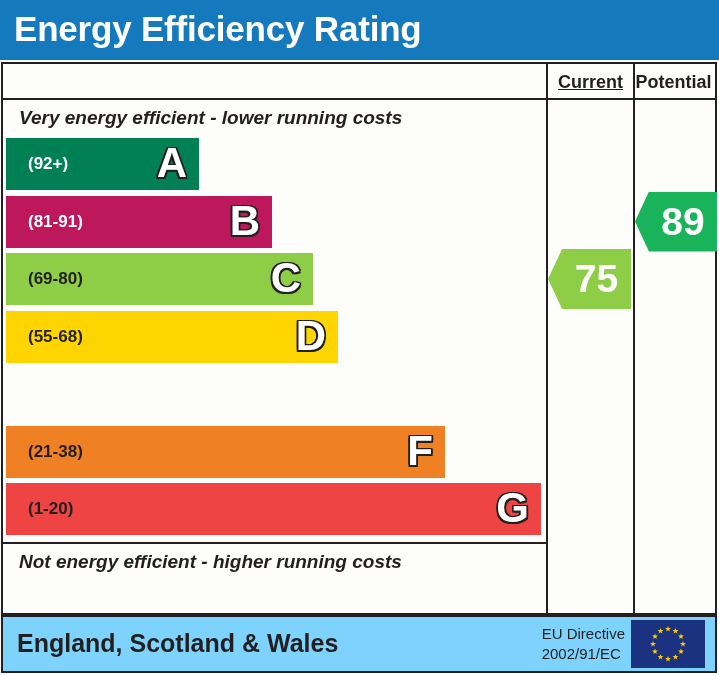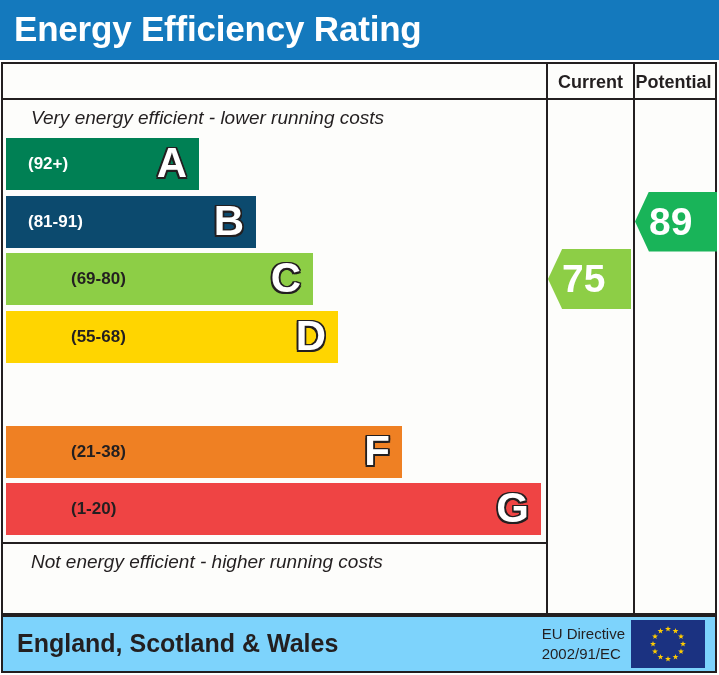--- a/index.html
+++ b/index.html
@@ -80,36 +80,37 @@
   .th {
     position: absolute;
     top: 0;
     height: 36px;
     line-height: 36px;
     text-align: center;
     font-size: 18px;
     font-weight: bold;
     color: #231f20;
   }
-  .th.current   { left: 545px; width: 85px; }
+  .th.current   { left: 545px; width: 85px; text-decoration: underline; }
   .th.potential { left: 632px; width: 77px; }
 
   
   .caption {
     position: absolute;
     left: 0;
     width: 644px;
     height: 36px;
     line-height: 36px;
     font-size: 19px;
     font-style: italic;
     color: #231f20;
-    padding-left: 28px;
-    box-sizing: border-box;
-    white-space: nowrap;
+    padding-left: 16px;
+    box-sizing: border-box;
+    white-space: nowrap;
+    font-weight: bold;
   }
   .caption.top    { top: 36px; }
   .caption.bottom { top: 480px; height: 35px; line-height: 35px; }
 
   .caption-rule {
     position: absolute;
     left: 0;
     width: 543px;
     height: 2px;
     background: #231f20;
@@ -151,35 +152,35 @@
       -1.6px -1.6px 0 #231f20,
        1.6px -1.6px 0 #231f20,
       -1.6px  1.6px 0 #231f20,
        1.6px  1.6px 0 #231f20,
       -1.6px  0    0 #231f20,
        1.6px  0    0 #231f20,
        0   -1.6px  0 #231f20,
        0    1.6px  0 #231f20;
   }
   .range-light { color: #ffffff; }
-  .range-dark  { color: #231f20; margin-left: 43px; }
+  .range-dark  { color: #231f20; }
 
   
   .marker {
     position: absolute;
     height: 60px;
     clip-path: polygon(0% 50%, 17% 0%, 100% 0%, 100% 100%, 17% 100%);
   }
   .marker-value {
     position: absolute;
     left: 17%;
     right: 0;
     top: 50%;
     transform: translateY(-52%);
-    text-align: left;
+    text-align: center;
     font-size: 39px;
     font-weight: bold;
     color: #ffffff;
     line-height: 1;
   }
 
   
   .epc-footer {
     position: absolute;
     left: 1px;
@@ -240,33 +241,33 @@
     <div class="th current">Current</div>
     <div class="th potential">Potential</div>
 
     <div class="caption top">Very energy efficient - lower running costs</div>
 
     <div class="bars">
         <div class="bar" style="top: 0px; width: 193px; background: rgb(0, 128, 84);">
           <div class="bar-range range-light">(92+)</div>
           <div class="bar-letter">A</div>
         </div>
-        <div class="bar" style="top: 57.5px; width: 250px; background: #0c4a6e;">
+        <div class="bar" style="top: 57.5px; width: 250px; background: #be185d; padding-left: 16px;">
           <div class="bar-range range-light">(81-91)</div>
           <div class="bar-letter">B</div>
         </div>
         <div class="bar" style="top: 115px; width: 307px; background: rgb(141, 206, 70);">
           <div class="bar-range range-dark">(69-80)</div>
           <div class="bar-letter">C</div>
         </div>
         <div class="bar" style="top: 172.5px; width: 332px; background: rgb(255, 213, 0);">
           <div class="bar-range range-dark">(55-68)</div>
           <div class="bar-letter">D</div>
         </div>
-        <div class="bar" style="top: 287.5px; width: 396px; background: rgb(239, 128, 35);">
+        <div class="bar" style="top: 287.5px; width: 439px; background: rgb(239, 128, 35);">
           <div class="bar-range range-dark">(21-38)</div>
           <div class="bar-letter">F</div>
         </div>
         <div class="bar" style="top: 345px; width: 535px; background: #ef4444;">
           <div class="bar-range range-dark">(1-20)</div>
           <div class="bar-letter">G</div>
         </div>
       </div>
 
     <div class="caption-rule"></div>

